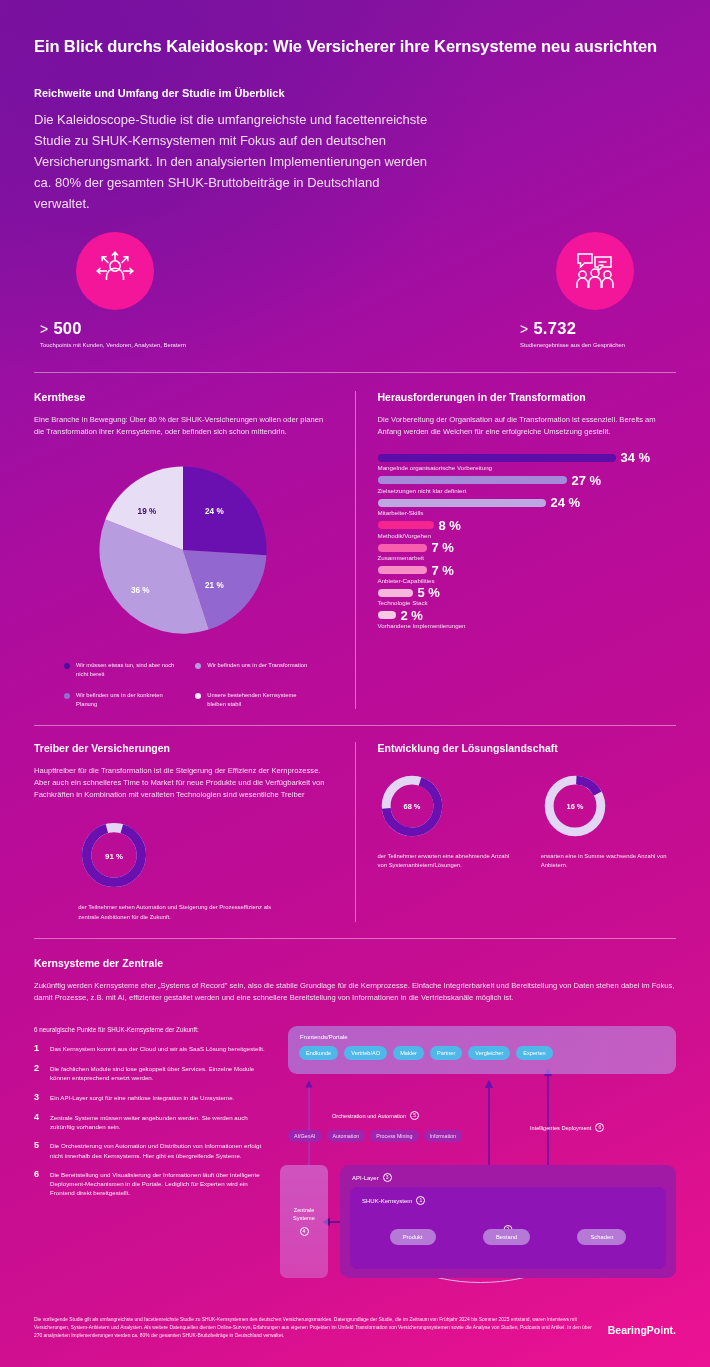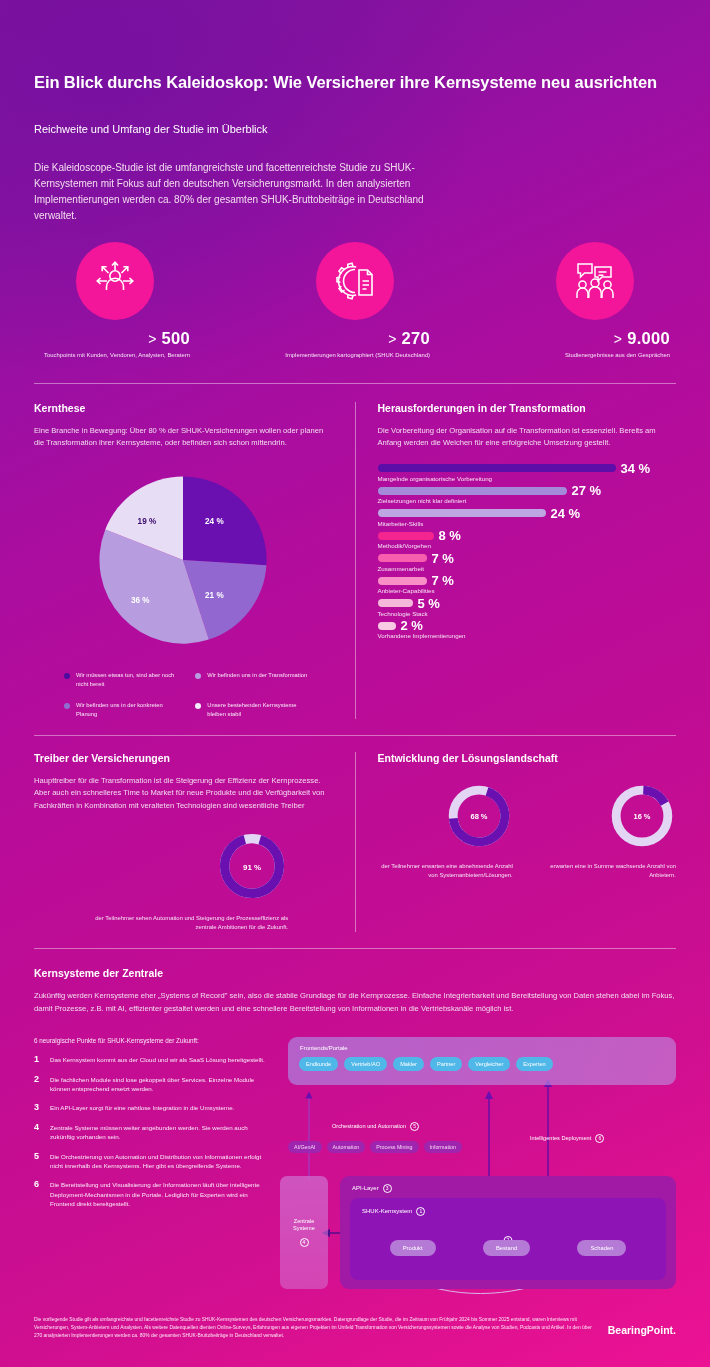--- a/index.html
+++ b/index.html
@@ -35,40 +35,39 @@
     width: 80%; height: 34%;
     background: radial-gradient(ellipse at 30% 30%, rgba(120,16,160,0.95) 0%, rgba(120,16,160,0) 70%);
     pointer-events: none;
   }
 
   
   .header { position: relative; padding: 36px 34px 0 34px; }
   .title {
     font-size: 16.5px; font-weight: bold; letter-spacing: -0.1px;
     line-height: 1.25;
-    margin-top: 36px;
   }
   .subtitle {
     margin-top: 13px; font-size: 9.5px; font-weight: bold;
     color: #f4d9f0;
   }
 
   
   .scope { position: relative; padding: 30px 34px 0 34px; }
-  .sec-h { font-size: 11px; font-weight: normal; }
+  .sec-h { font-size: 11px; font-weight: bold; }
   .scope-body {
-    margin-top: 25px; font-size: 10px; line-height: 1.62;
+    margin-top: 10px; font-size: 13px; line-height: 1.62;
     color: #f3dcef; max-width: 400px;
   }
   .stats {
     margin-top: 18px;
     display: flex; justify-content: space-between;
     padding: 0 6px;
   }
-  .stat { width: 150px; text-align: right; }
+  .stat { width: 150px; text-align: left; }
   .stat-bubble {
     width: 78px; height: 78px; border-radius: 50%;
     background: #f4169a;
     margin: 0 auto;
     display: flex; align-items: center; justify-content: center;
   }
   .stat-bubble svg { display: block; }
   .stat-num {
     margin-top: 9px; font-size: 16.5px; font-weight: bold; letter-spacing: 0.3px;
   }
@@ -117,21 +116,21 @@
   .bar-row { margin-bottom: 5px; }
   .bar-line { display: flex; align-items: center; height: 8px; }
   .bar {
     height: 8px; border-radius: 4px;
   }
   .bar-val { font-size: 13px; font-weight: bold; margin-left: 5px; white-space: nowrap; }
   .bar-lab { font-size: 6.2px; color: #f7e3f4; margin-top: 2.5px; }
 
   
   .donut-row { display: flex; justify-content: center; gap: 28px; margin-top: 18px; }
-  .donut-item { text-align: right; }
+  .donut-item { text-align: left; }
   .donut-cap { font-size: 5.9px; line-height: 1.55; color: #f7e3f4; margin-top: 8px; max-width: 150px; }
   .donut-val { font-size: 11px; font-weight: bold; fill: #ffffff; }
 
   
   .future { padding: 0 34px; }
   .future-p { margin-top: 11px; font-size: 7.6px; line-height: 1.62; color: #f3dcef; }
   .future-grid { display: flex; margin-top: 22px; gap: 14px; }
   .points { width: 232px; flex: 0 0 232px; }
   .points-h { font-size: 6.3px; color: #fbe9f8; margin-bottom: 11px; }
   .point { display: flex; gap: 7px; margin-bottom: 10px; }
@@ -243,56 +242,39 @@
             <path d="M32 24 H41.5 M38.5 21 L41.8 24 L38.5 27"></path>
           </svg>
         </div>
         <div class="stat-num">
           <span class="gt">&gt;</span>
           <span>500</span>
         </div>
         <div class="stat-cap">Touchpoints mit Kunden, Vendoren, Analysten, Beratern</div>
       </div>
 
-      <div class="stat">
-        <div class="stat-bubble">
-          <svg width="48" height="48" viewBox="0 0 48 48" fill="none" stroke="#ffffff" stroke-width="1.6">
-            <path d="M22 9.5 a14.5 14.5 0 0 0 0 29 M22 9.5 l3.2 .5 M22 38.5 l3.2 -.5"></path>
-            <path d="M24 12.5 a11.5 11.5 0 0 0 0 23"></path>
-            <path d="M22 9.5 l-1-3.2 -4.2 1 .2 3.4 M13.6 12.5 l-3-1.6 -2.6 3.4 2.3 2.5 M9.4 20.2 l-3.4 .4 v4.3 l3.4 .4 M10.3 29 l-2.3 2.5 2.6 3.4 3-1.6 M17 37.3 l-.2 3.4 4.2 1 1-3.2"></path>
-            <path d="M28 13 h8.5 l4.5 4.5 V38 h-13 z"></path>
-            <path d="M36.5 13 v4.5 H41"></path>
-            <path d="M31.5 24 h6.5 M31.5 28 h6.5 M31.5 32 h4"></path>
-          </svg>
-        </div>
-        <div class="stat-num">
-          <span class="gt">&gt;</span>
-          <span>270</span>
-        </div>
-        <div class="stat-cap">Implementierungen kartographiert (SHUK Deutschland)</div>
-      </div>
 
 
       <div class="stat">
         <div class="stat-bubble">
           <svg width="48" height="48" viewBox="0 0 48 48" fill="none" stroke="#ffffff" stroke-width="1.5">
             <path d="M7 7 h14 v9 h-7.5 l-4 4 v-4 H7 z"></path>
             <path d="M24 10 h16 v10 h-9 l-4 4 v-4 h-3 z"></path>
             <path d="M27.5 15 h8 M27.5 18.2 h5"></path>
             <circle cx="11.5" cy="27.5" r="3.6"></circle>
             <path d="M6 41 v-4.4 a5.5 5.5 0 0 1 11 0 V41"></path>
             <circle cx="24" cy="26" r="4"></circle>
             <path d="M17.8 41 v-5 a6.2 6.2 0 0 1 12.4 0 V41"></path>
             <circle cx="36.5" cy="27.5" r="3.6"></circle>
             <path d="M31 41 v-4.4 a5.5 5.5 0 0 1 11 0 V41"></path>
           </svg>
         </div>
         <div class="stat-num">
           <span class="gt">&gt;</span>
-          <span>9.000</span>
+          <span>5.732</span>
         </div>
         <div class="stat-cap">Studienergebnisse aus den Gesprächen</div>
       </div>
 
     </div>
   </div>
 
   <div class="hr" style="margin-top:22px"></div>
 
   <div class="two-col" style="padding-top:18px">

